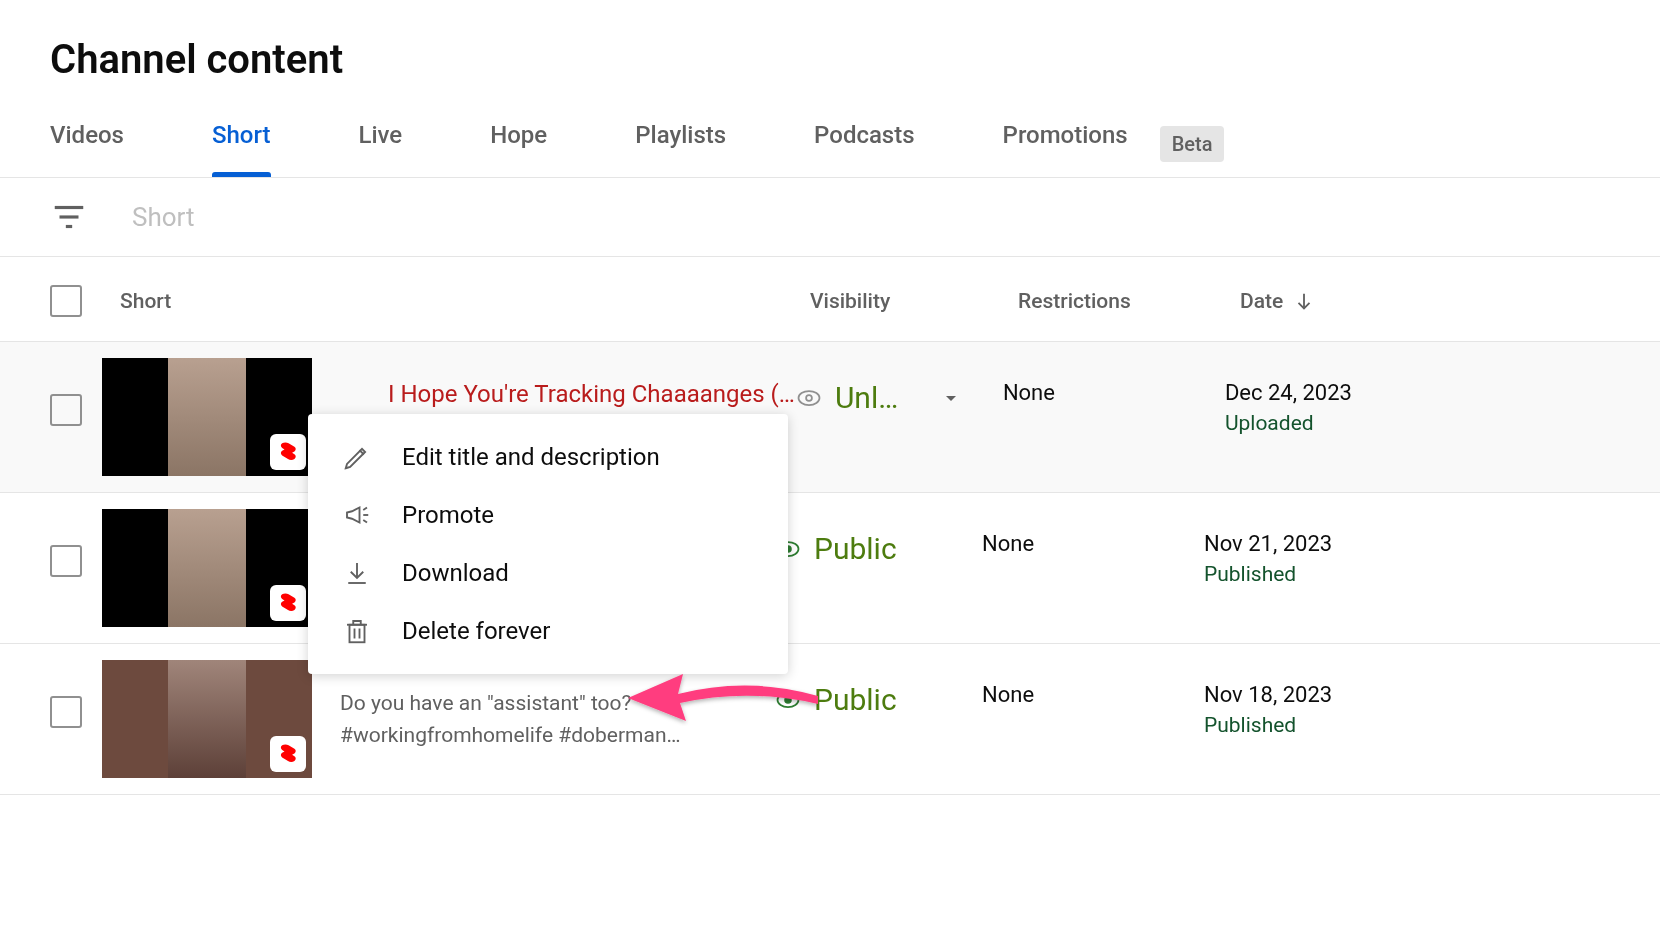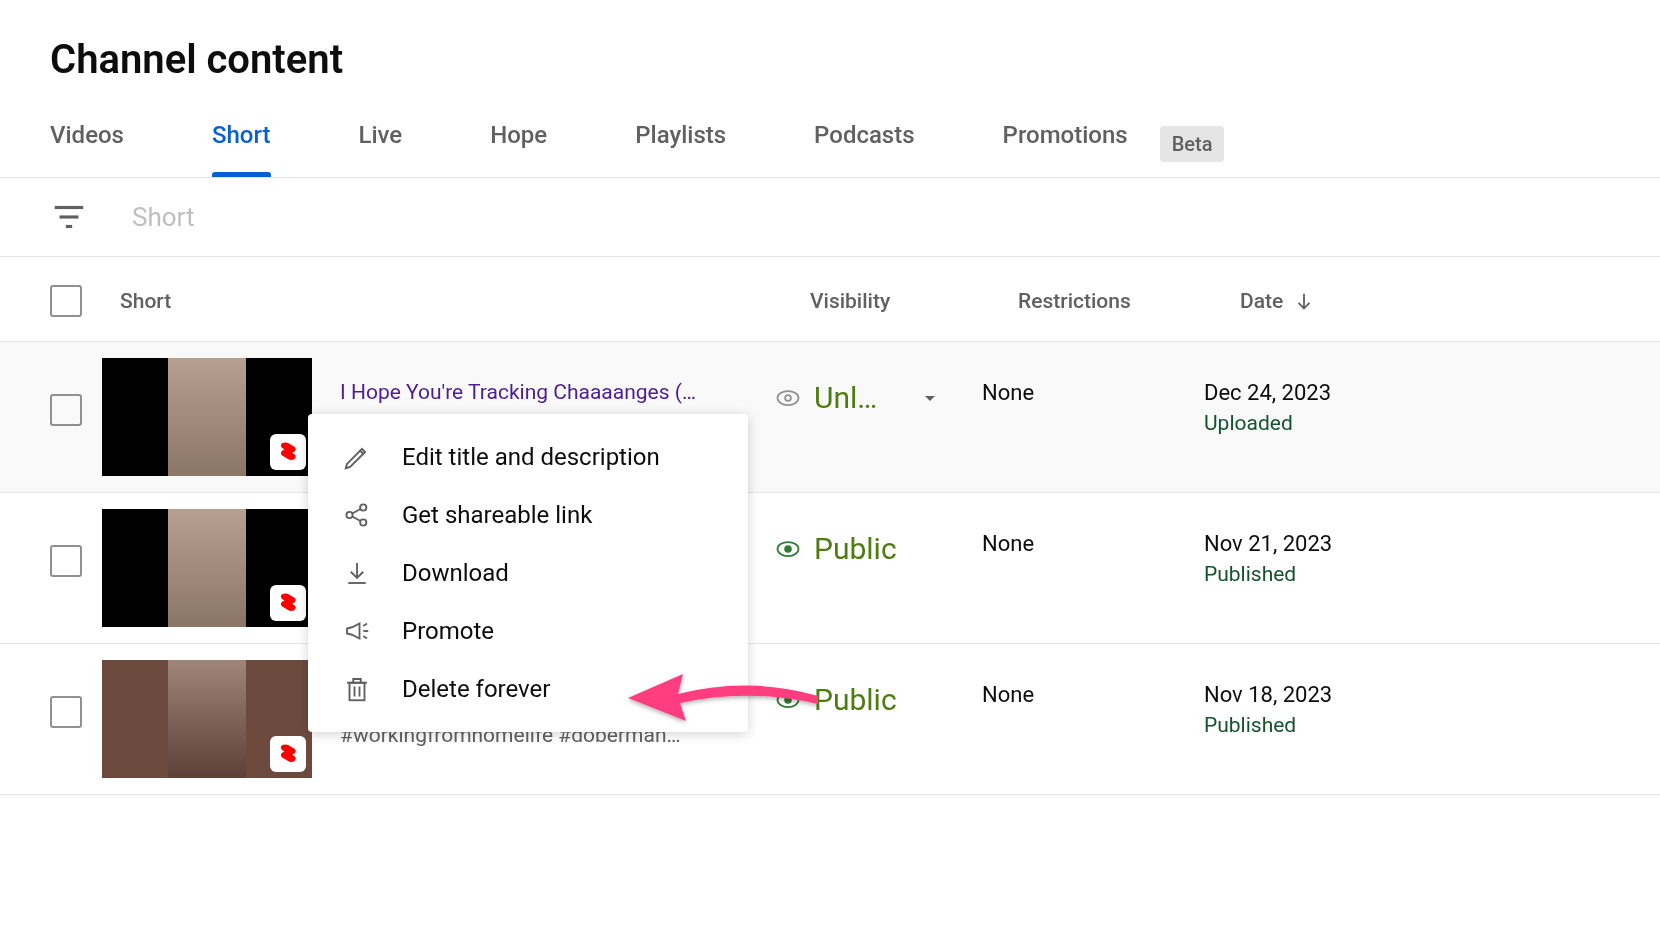--- a/index.html
+++ b/index.html
@@ -21,30 +21,30 @@
 .col-restr { flex: 0 0 222px; font-size: 21px; font-weight: 500; color: #606060; }
 .col-date { flex: 0 0 200px; font-size: 21px; font-weight: 500; color: #606060; display: flex; align-items: center; gap: 10px; }
 .row { display: flex; align-items: flex-start; padding: 16px 50px 16px; border-bottom: 1px solid #e5e5e5; position: relative; }
 .row.hovered { background: #f9f9f9; }
 .row .checkbox { margin-top: 36px; }
 .thumb { width: 210px; height: 118px; background: #000; margin-left: 20px; position: relative; flex-shrink: 0; display: flex; justify-content: center; align-items: center; }
 .thumb.brown { background: #6d4a3e; }
 .thumb-inner { width: 78px; height: 118px; background: linear-gradient(180deg,#b8a090,#8b7565); }
 .shorts-badge { position: absolute; right: 6px; bottom: 6px; width: 36px; height: 36px; background: #fff; border-radius: 6px; display: flex; align-items: center; justify-content: center; }
 .title-block { margin-left: 28px; flex: 0 0 434px; padding-top: 22px; }
-.title-text { font-size: 21px; color: #4c1d95; white-space: nowrap; overflow: hidden; text-overflow: ellipsis; }
+.title-text { font-size: 24px; color: #b91c1c; white-space: nowrap; overflow: hidden; text-overflow: ellipsis; margin-left: 48px; }
 .desc-text { font-size: 21px; color: #606060; margin-top: 6px; line-height: 1.5; }
 .vis-cell { flex: 0 0 208px; padding-top: 22px; display: flex; align-items: center; gap: 12px; }
 .vis-text { font-size: 30px; color: #4d7c0f; white-space: nowrap; overflow: hidden; text-overflow: ellipsis; max-width: 70px; }
 .dropdown-caret { color: #606060; margin-left: 22px; }
 .restr-cell { flex: 0 0 222px; padding-top: 22px; font-size: 22px; color: #0d0d0d; }
 .date-cell { flex: 0 0 200px; padding-top: 22px; }
 .date-text { font-size: 22px; color: #0d0d0d; }
 .date-status { font-size: 21px; color: #14532d; margin-top: 6px; }
-.context-menu { position: absolute; left: 308px; top: 414px; width: 440px; background: #fff; border-radius: 4px; box-shadow: 0 2px 12px rgba(0,0,0,0.18); padding: 14px 0; z-index: 10; }
+.context-menu { position: absolute; left: 308px; top: 414px; width: 480px; background: #fff; border-radius: 4px; box-shadow: 0 2px 12px rgba(0,0,0,0.18); padding: 14px 0; z-index: 10; }
 .menu-item { display: flex; align-items: center; padding: 14px 34px; cursor: pointer; gap: 30px; }
 .menu-icon { width: 30px; height: 30px; color: #606060; flex-shrink: 0; }
 .menu-label { font-size: 24px; color: #0d0d0d; }
 .arrow { position: absolute; left: 628px; top: 656px; z-index: 20; }
 svg { display: block; }
 </style>
 </head>
 <body>
 
 <h1 class="page-title">Channel content</h1>
@@ -185,49 +185,37 @@
       <svg viewBox="0 0 24 24" width="30" height="30" fill="none" stroke="currentColor" stroke-width="1.5">
           <path d="M3 21l3.5-1 12-12-2.5-2.5-12 12L3 21z"></path>
           <line x1="14" y1="6.5" x2="17.5" y2="10"></line>
         </svg>
     </span>
     <span class="menu-label">Edit title and description</span>
   </div>
   <div class="menu-item">
     <span class="menu-icon">
       <svg viewBox="0 0 24 24" width="30" height="30" fill="none" stroke="currentColor" stroke-width="1.5">
-          <circle cx="6" cy="12" r="2.5"></circle>
-          <circle cx="17" cy="6" r="2.5"></circle>
-          <circle cx="17" cy="18" r="2.5"></circle>
-          <line x1="8.2" y1="10.8" x2="14.8" y2="7.2"></line>
-          <line x1="8.2" y1="13.2" x2="14.8" y2="16.8"></line>
-        </svg>
-    </span>
-    <span class="menu-label">Get shareable link</span>
-  </div>
-  <div class="menu-item">
-    <span class="menu-icon">
-      <svg viewBox="0 0 24 24" width="30" height="30" fill="none" stroke="currentColor" stroke-width="1.5">
-          <line x1="12" y1="4" x2="12" y2="16"></line>
-          <polyline points="7 11 12 16 17 11"></polyline>
-          <line x1="5" y1="20" x2="19" y2="20"></line>
-        </svg>
-    </span>
-    <span class="menu-label">Download</span>
-  </div>
-  <div class="menu-item">
-    <span class="menu-icon">
-      <svg viewBox="0 0 24 24" width="30" height="30" fill="none" stroke="currentColor" stroke-width="1.5">
           <path d="M4 10v4l4 1 6 3V6l-6 3-4 1z"></path>
           <line x1="17" y1="8" x2="20" y2="6"></line>
           <line x1="17" y1="12" x2="21" y2="12"></line>
           <line x1="17" y1="16" x2="20" y2="18"></line>
         </svg>
     </span>
     <span class="menu-label">Promote</span>
+  </div>
+  <div class="menu-item">
+    <span class="menu-icon">
+      <svg viewBox="0 0 24 24" width="30" height="30" fill="none" stroke="currentColor" stroke-width="1.5">
+          <line x1="12" y1="4" x2="12" y2="16"></line>
+          <polyline points="7 11 12 16 17 11"></polyline>
+          <line x1="5" y1="20" x2="19" y2="20"></line>
+        </svg>
+    </span>
+    <span class="menu-label">Download</span>
   </div>
   <div class="menu-item">
     <span class="menu-icon">
       <svg viewBox="0 0 24 24" width="30" height="30" fill="none" stroke="currentColor" stroke-width="1.5">
           <rect x="6" y="7" width="12" height="14"></rect>
           <line x1="4" y1="7" x2="20" y2="7"></line>
           <line x1="10" y1="10" x2="10" y2="18"></line>
           <line x1="14" y1="10" x2="14" y2="18"></line>
           <path d="M9 7V4h6v3"></path>
         </svg>

